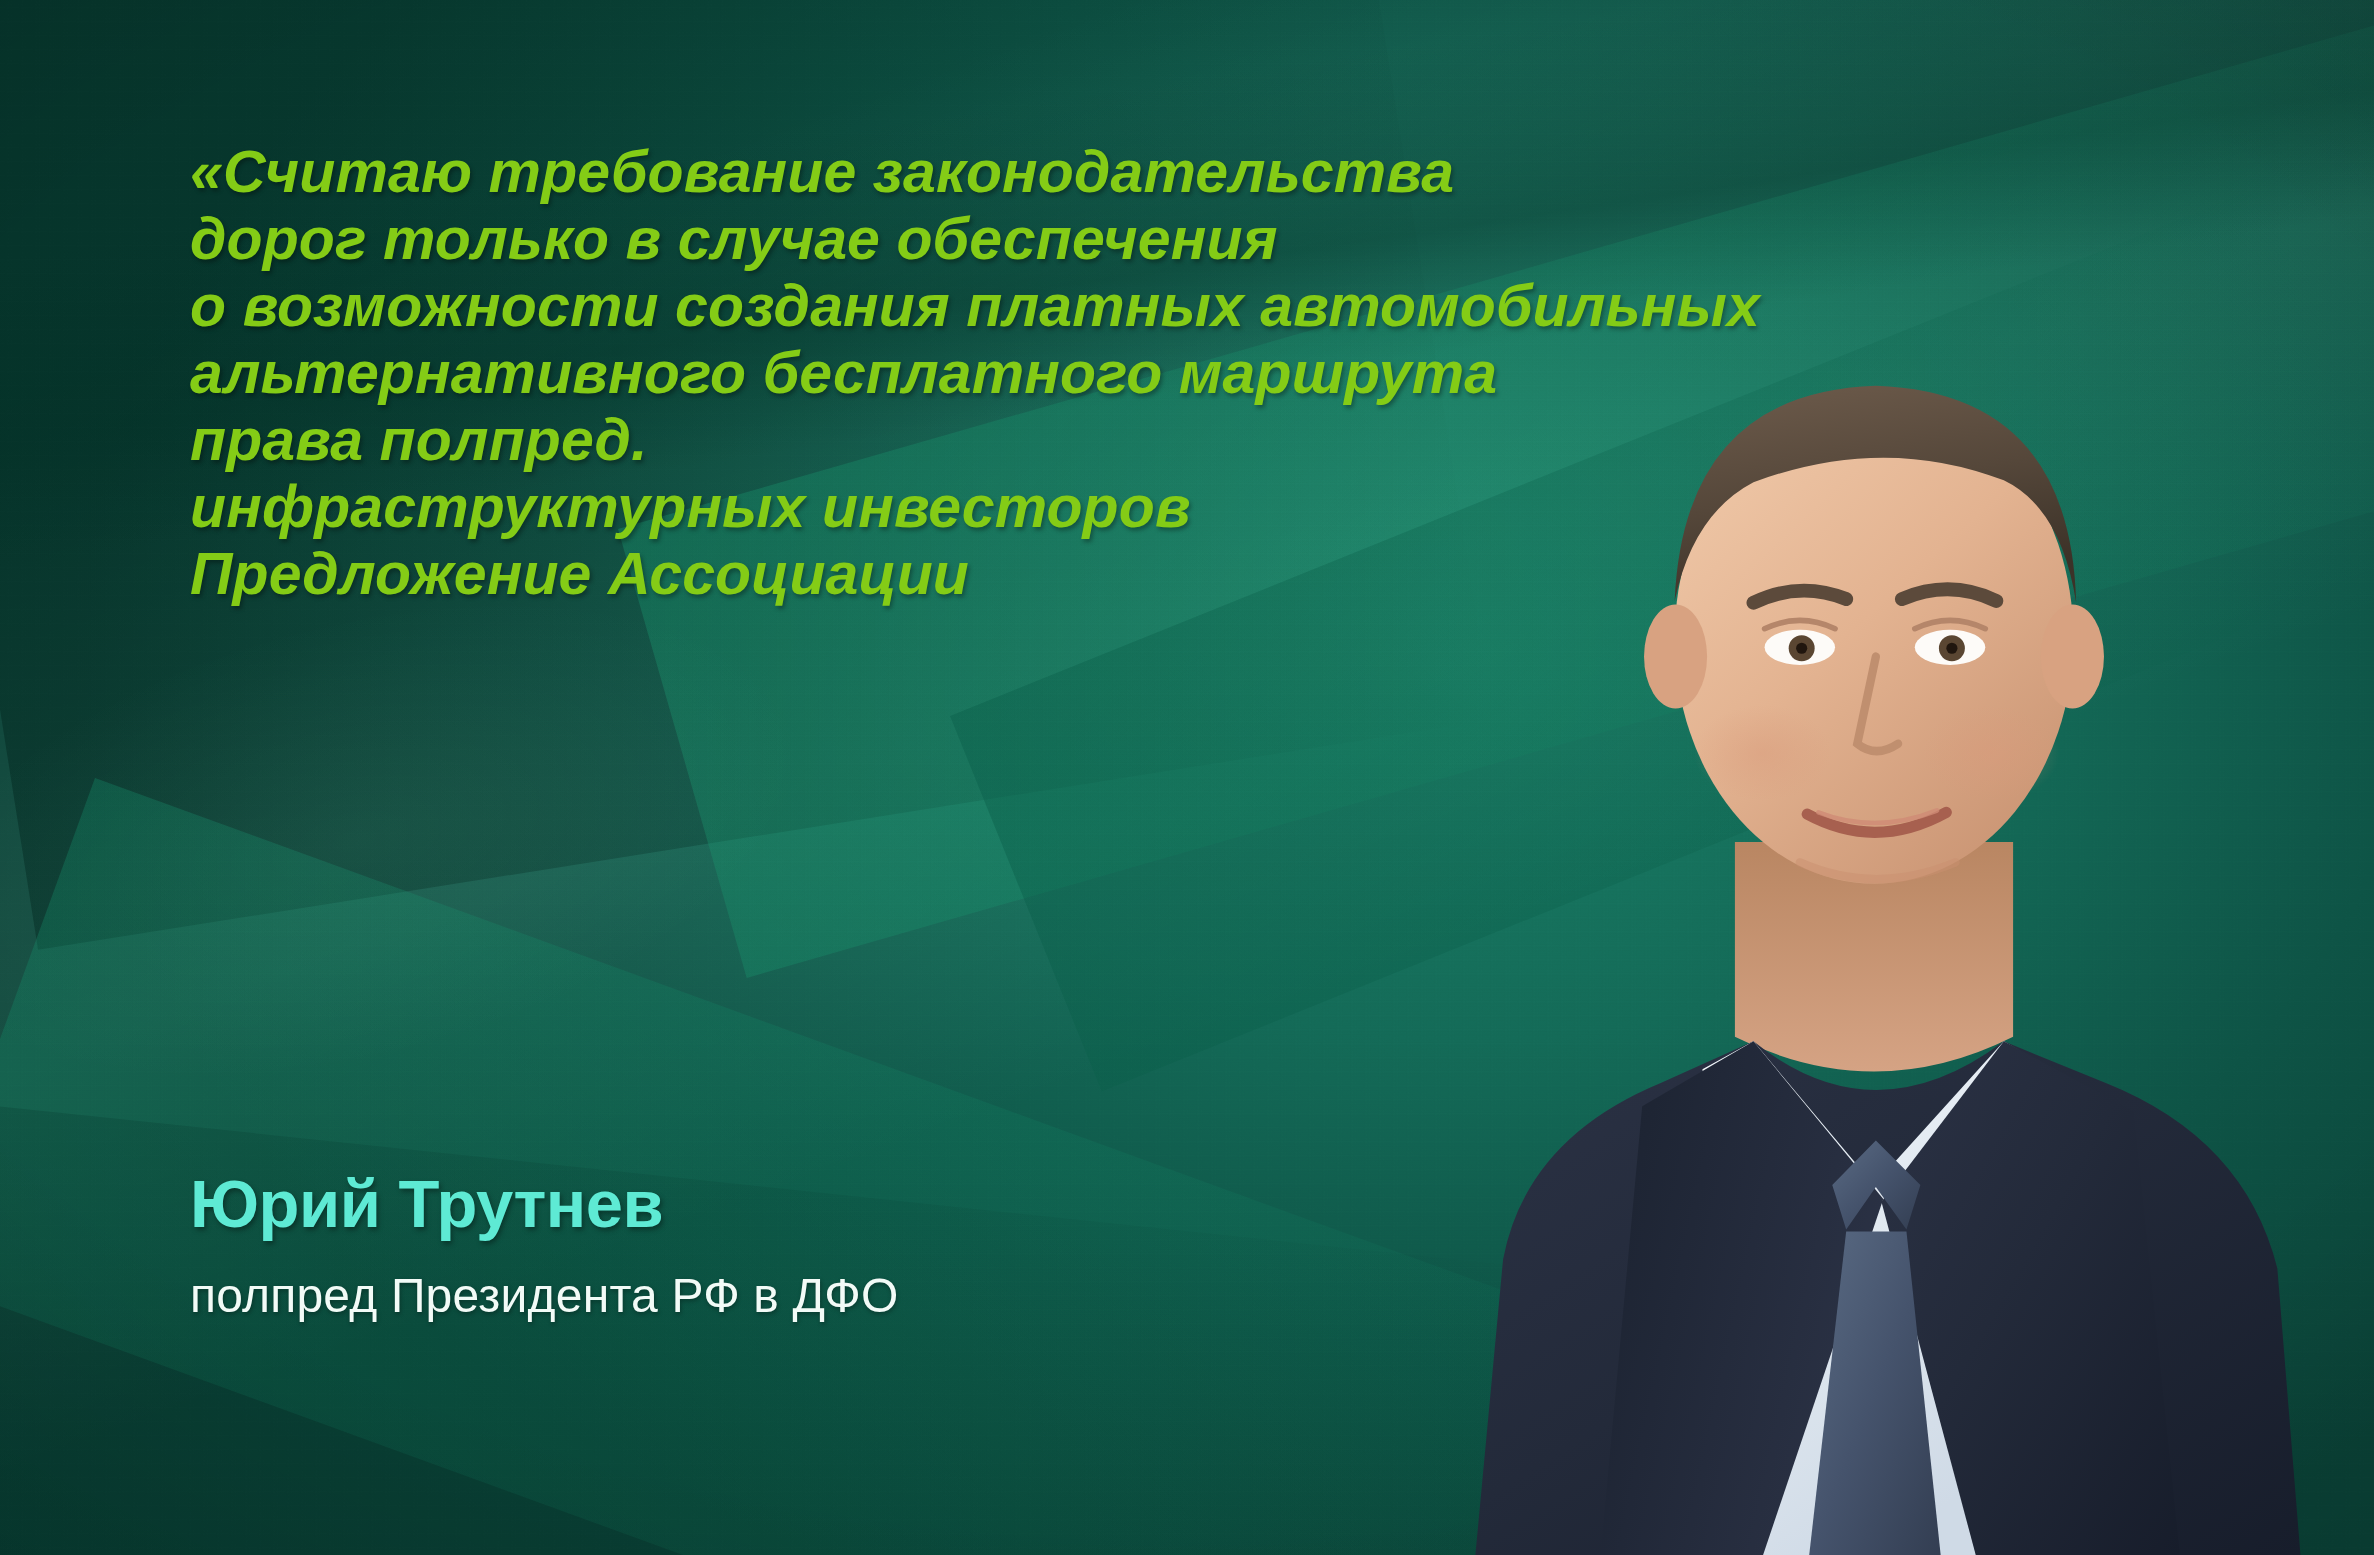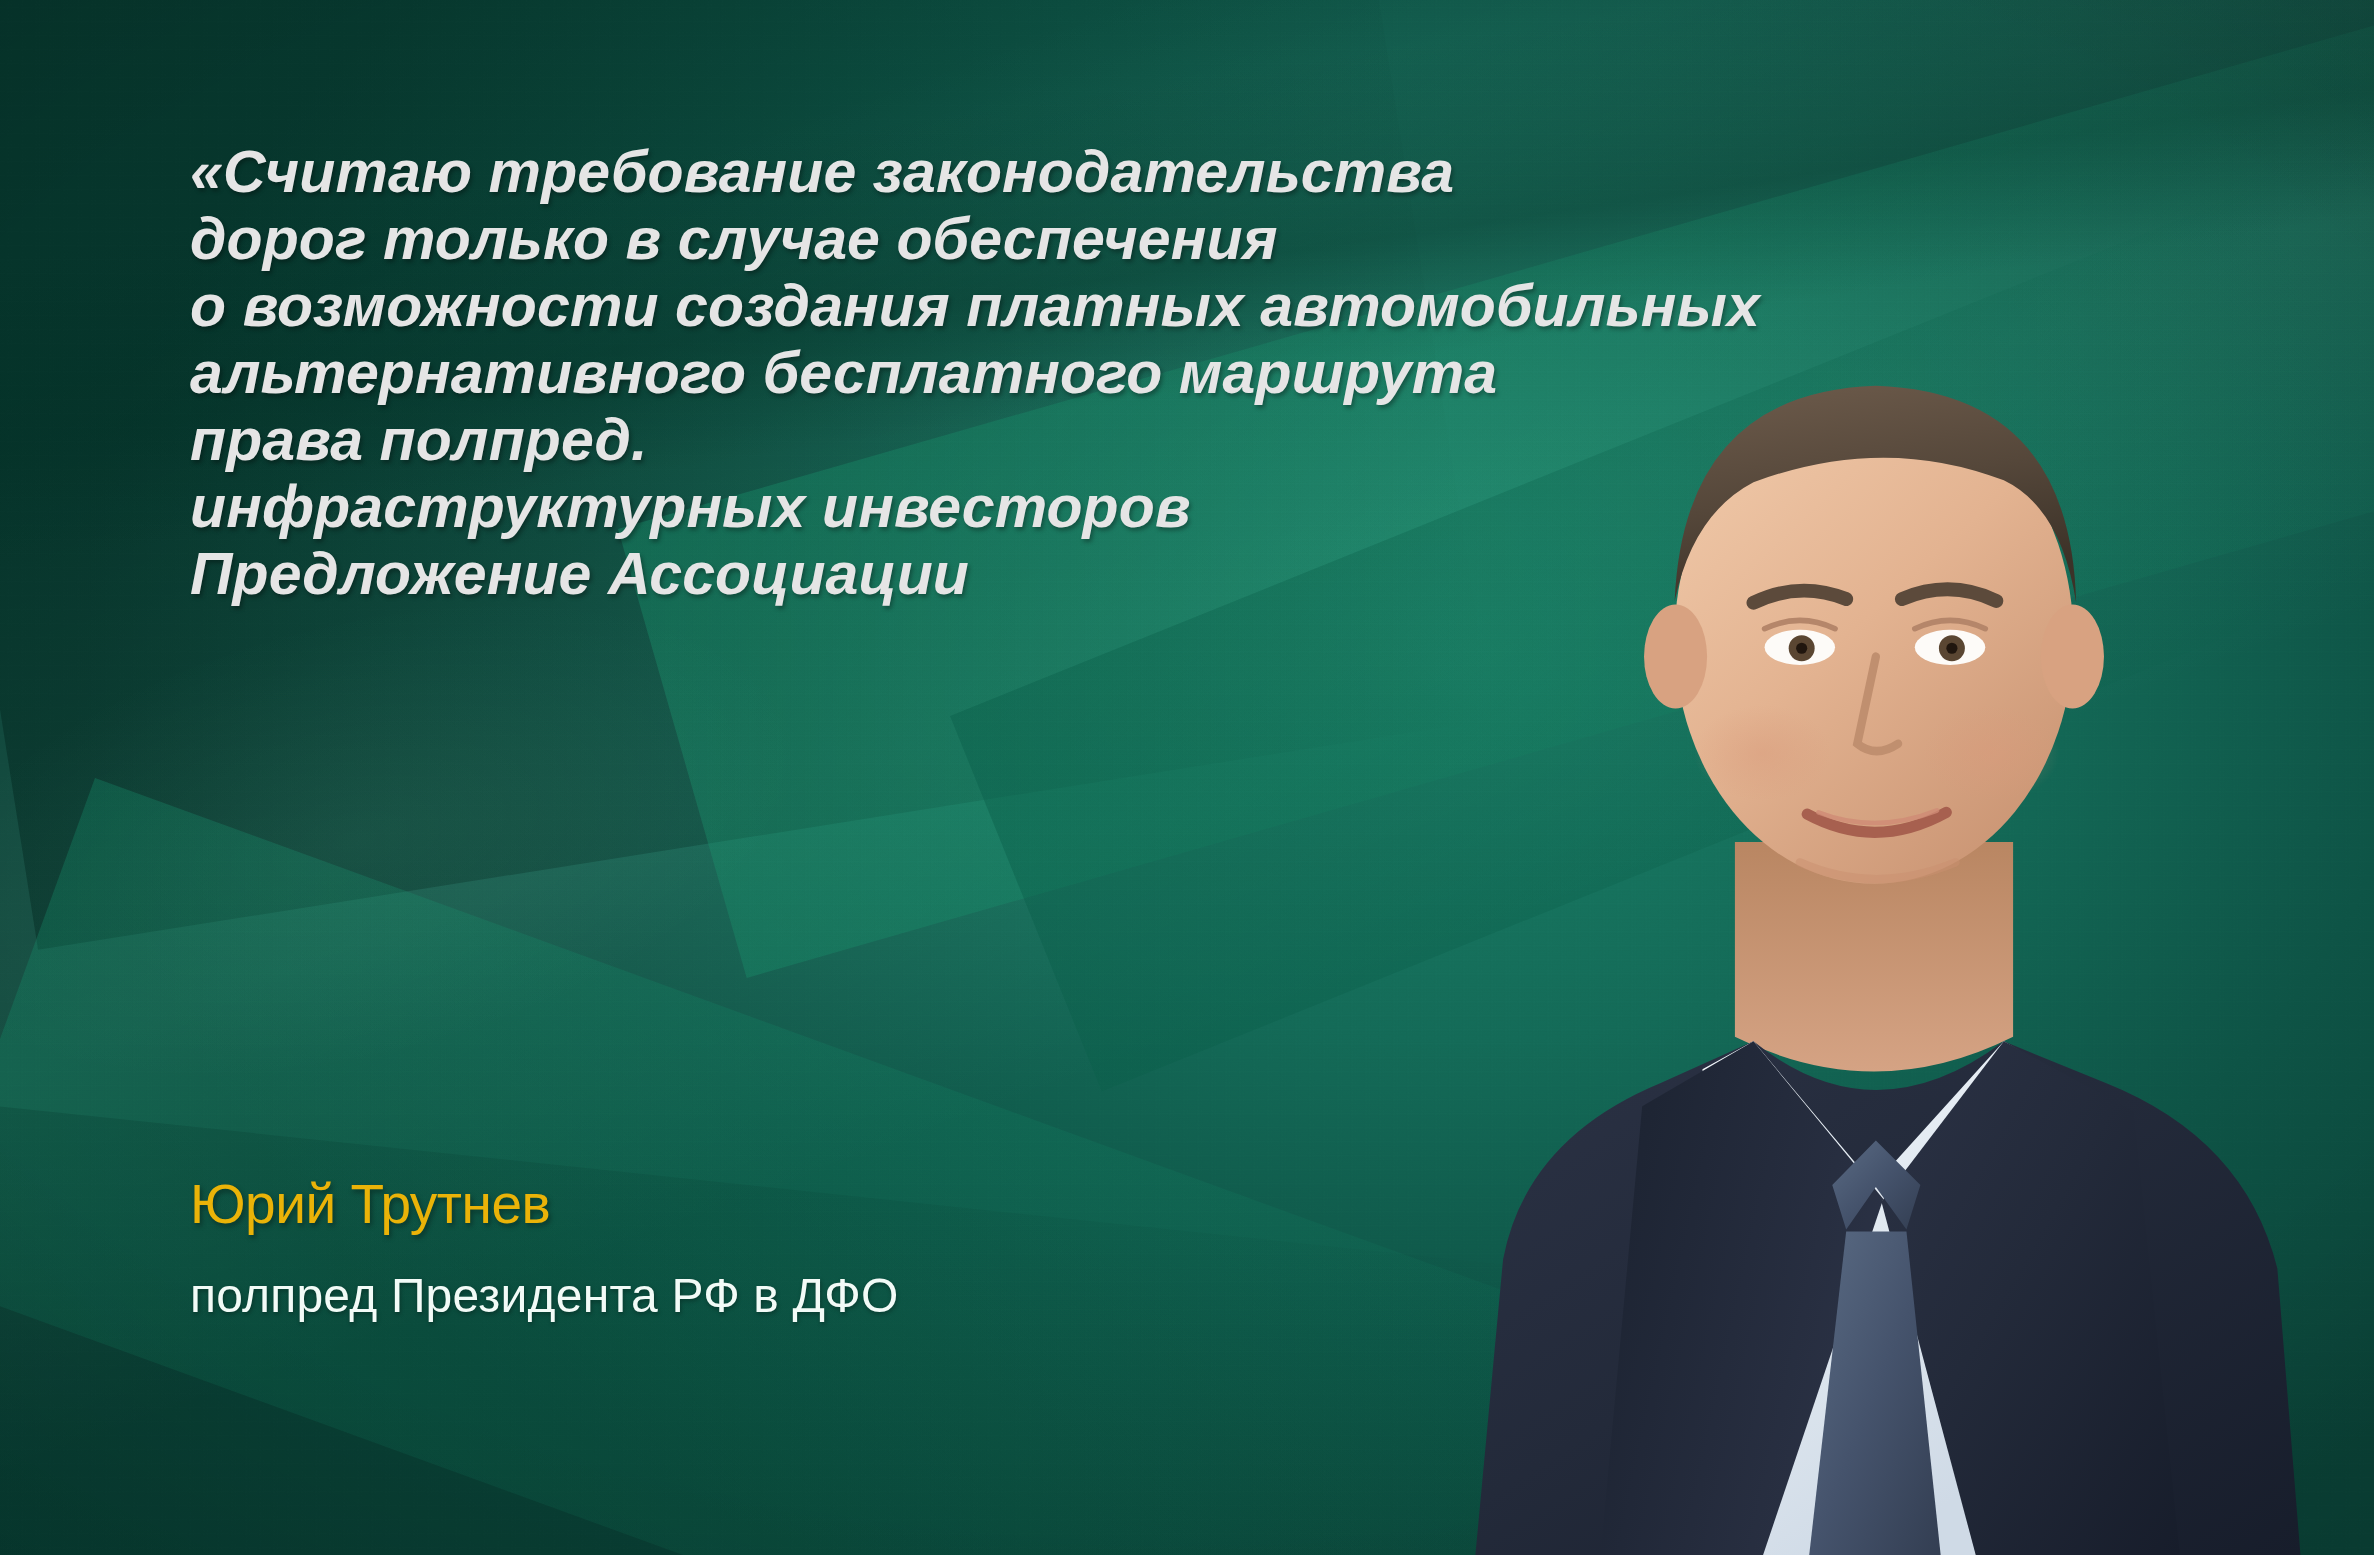--- a/index.html
+++ b/index.html
@@ -106,40 +106,40 @@
 
   
   .content {
     position:absolute;
     left:190px; top:139px;
     width:1809px;
     z-index:6;
   }
 
   .quote {
-    color:#e5e5e5;
+    color:#84cc16;
     font-style:italic;
     font-weight:700;
     font-size:59px;
     line-height:67px;
     letter-spacing:0.1px;
     text-shadow:1.9px 2.8px 4.6px rgba(0,0,0,0.32);
     white-space:nowrap;
   }
   .quote .ln { display:block; }
 
   .attrib {
     position:absolute;
     left:190px; top:1164px;
     z-index:7;
   }
   .speaker-name {
-    color:#eab308;
-    font-weight:400;
-    font-size:55px;
+    color:#5eead4;
+    font-weight:700;
+    font-size:67px;
     line-height:80px;
     letter-spacing:-0.5px;
     text-shadow:1.9px 2.8px 5.6px rgba(0,0,0,0.35);
     white-space:nowrap;
   }
   .speaker-role {
     color:#f2fbf7;
     font-weight:400;
     font-size:48px;
     line-height:61px;

